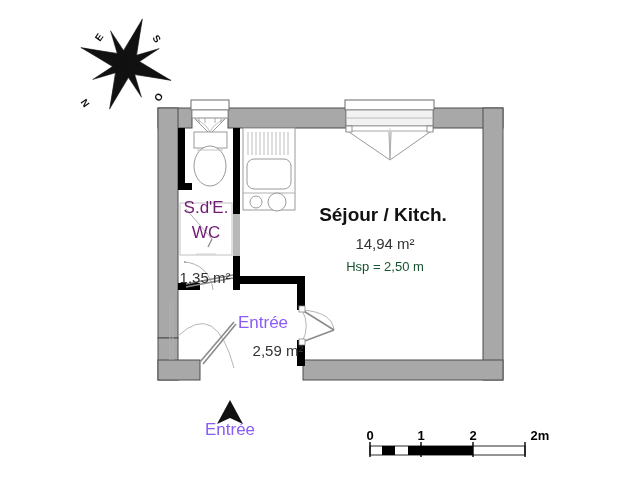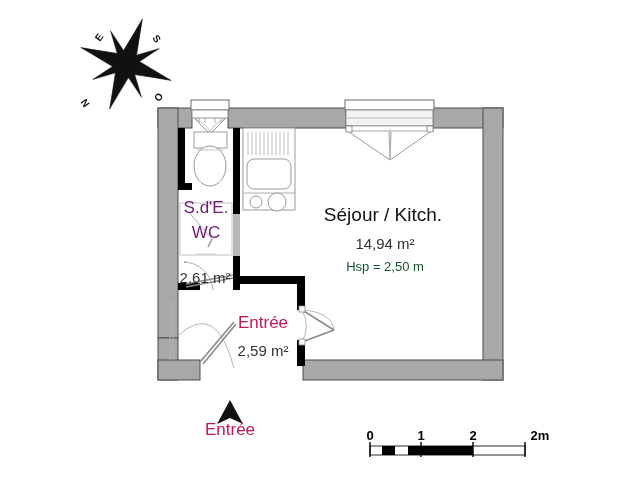--- a/index.html
+++ b/index.html
@@ -45,21 +45,21 @@
   .room-hsp {
     font-size: 13px;
     color: #14532d;
   }
   .sm-name {
     font-size: 17px;
     color: #701a75;
   }
   .entry-name {
     font-size: 17px;
-    color: #be185d;
+    color: #8b5cf6;
   }
   .scale-num {
     font-size: 13px;
     font-weight: bold;
     color: #000000;
   }
   .compass-letter {
     font-size: 10px;
     font-weight: bold;
     color: #111111;
@@ -266,30 +266,30 @@
       <rect x="421" y="446" width="52" height="9" fill="#000000"></rect>
 
       <line x1="370" y1="442" x2="370" y2="457" stroke="#000000" stroke-width="1.4"></line>
       <line x1="421" y1="442" x2="421" y2="457" stroke="#000000" stroke-width="1.4"></line>
       <line x1="473" y1="442" x2="473" y2="457" stroke="#000000" stroke-width="1.4"></line>
       <line x1="525" y1="442" x2="525" y2="457" stroke="#000000" stroke-width="1.4"></line>
     </g>
 
   </svg>
 
-  <div class="lbl room-name ctr" style="left:383px; top:205px;">Séjour / Kitch.</div>
+  <div class="lbl room-name ctr" style="left:383px; top:205px;font-weight:bold;">Séjour / Kitch.</div>
   <div class="lbl room-area ctr" style="left:385px; top:236px;">14,94 m²</div>
   <div class="lbl room-hsp ctr" style="left:385px; top:260px;">Hsp = 2,50 m</div>
 
   <div class="lbl sm-name ctr" style="left:206px; top:199px;">S.d'E.</div>
   <div class="lbl sm-name ctr" style="left:206px; top:224px;">WC</div>
-  <div class="lbl room-area ctr" style="left:205px; top:270px;">2,61 m²</div>
+  <div class="lbl room-area ctr" style="left:205px; top:270px;">1,35 m²</div>
 
   <div class="lbl entry-name ctr" style="left:263px; top:314px;">Entrée</div>
-  <div class="lbl room-area ctr" style="left:263px; top:343px;text-align:right;">2,59 m²</div>
+  <div class="lbl room-area ctr" style="left:278px; top:343px;text-align:right;">2,59 m²</div>
 
   <div class="lbl entry-name ctr" style="left:230px; top:421px;">Entrée</div>
 
   <div class="lbl scale-num ctr" style="left:370px; top:429px;">0</div>
   <div class="lbl scale-num ctr" style="left:421px; top:429px;">1</div>
   <div class="lbl scale-num ctr" style="left:473px; top:429px;">2</div>
   <div class="lbl scale-num ctr" style="left:540px; top:429px;">2m</div>
 
 </div>
 

